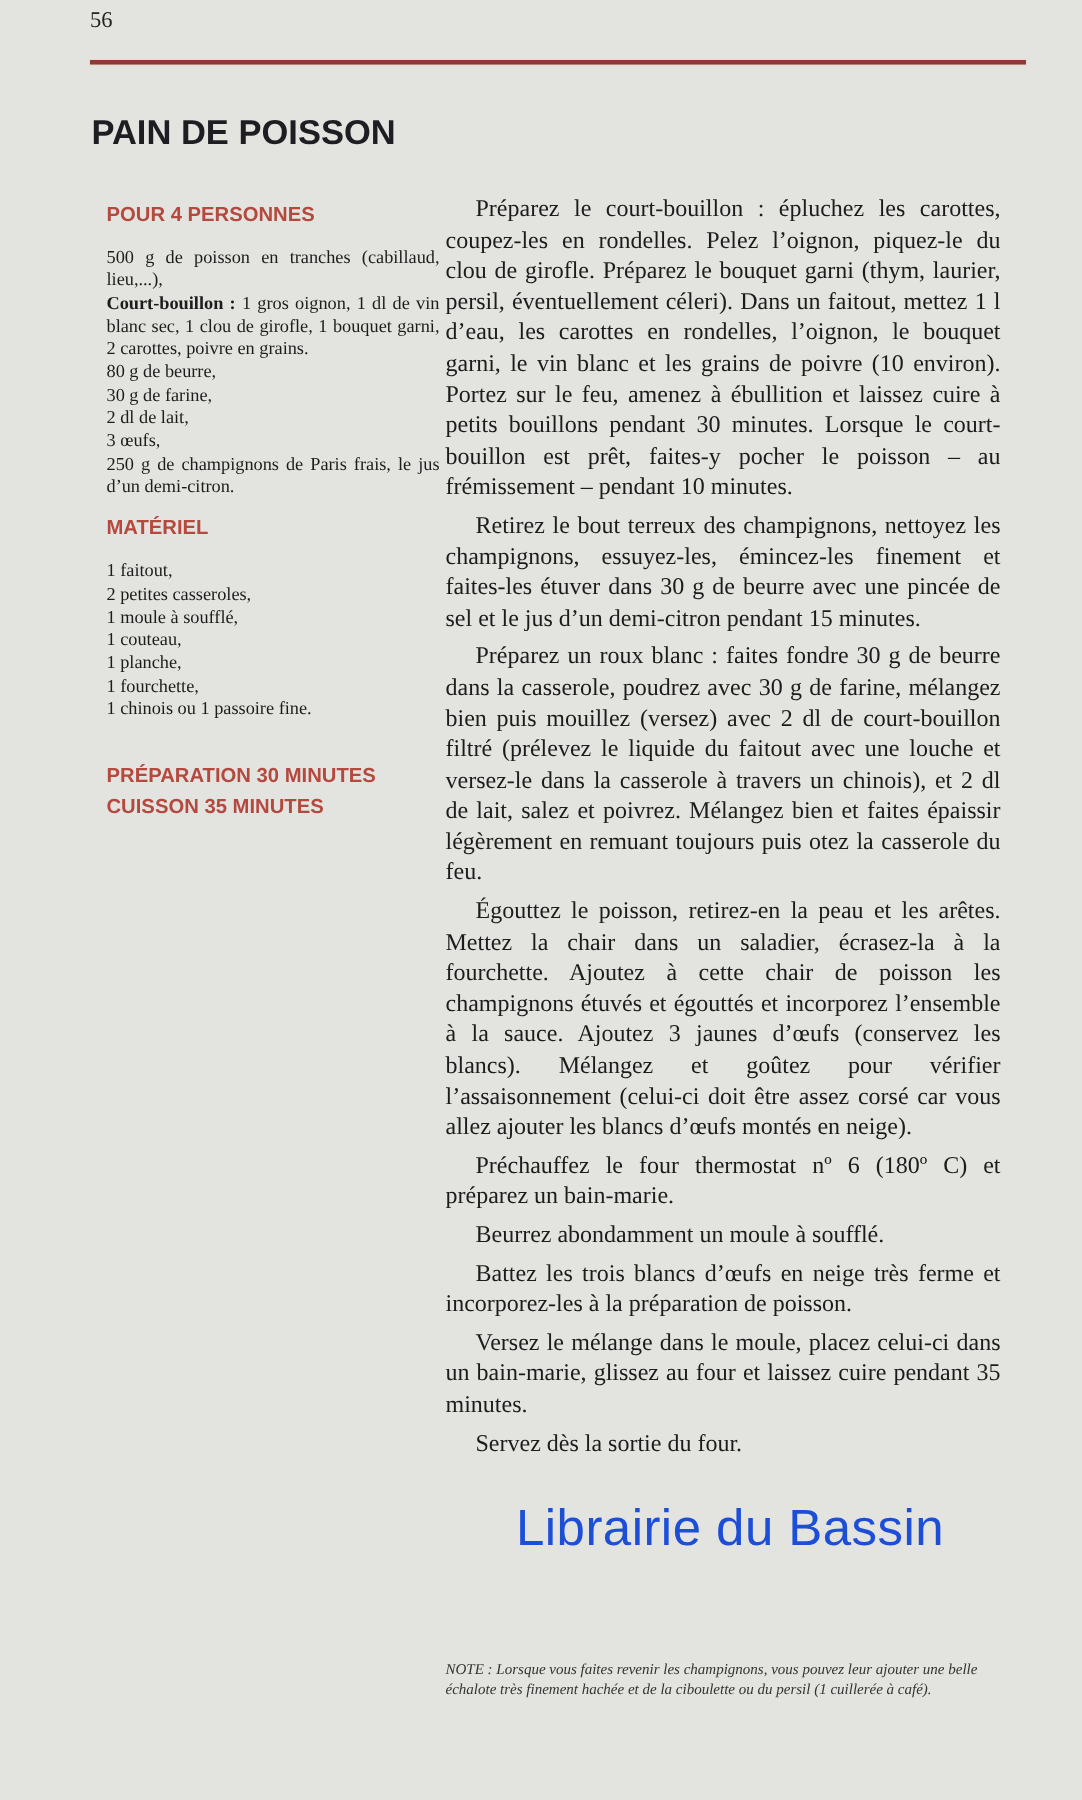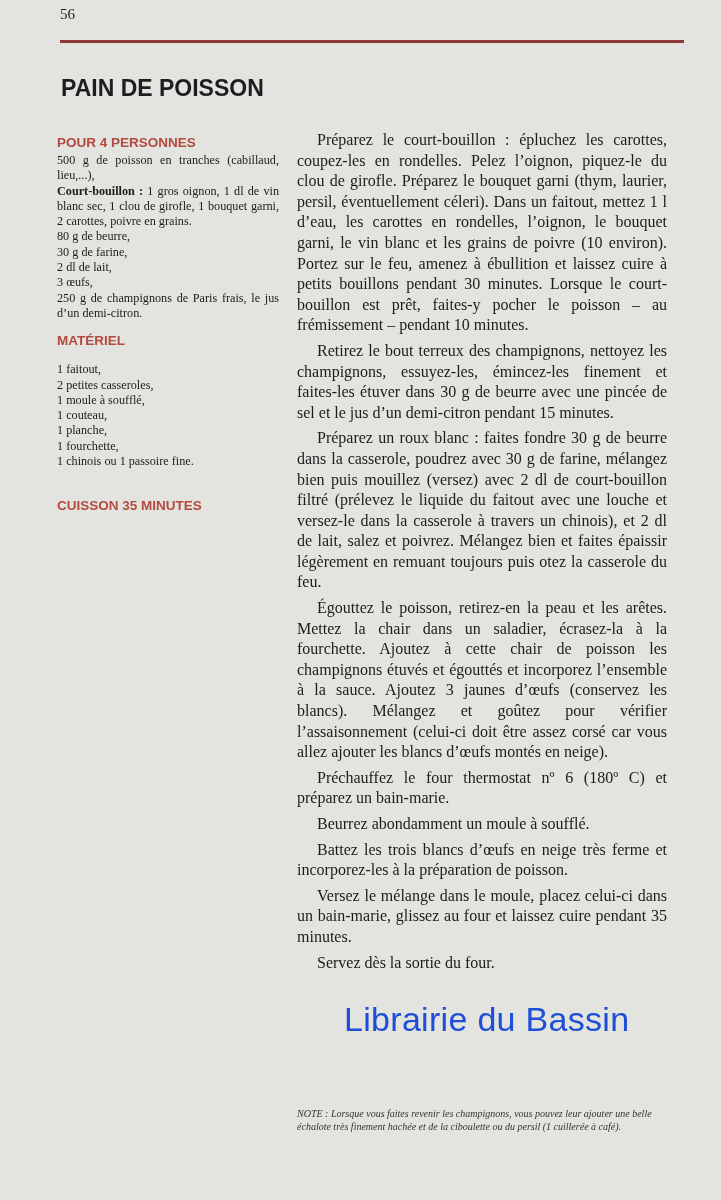--- a/index.html
+++ b/index.html
@@ -18,27 +18,27 @@
     position: absolute; left: 60px; top: 40px; width: 624px; height: 3px;
     background: #8e3a3a;
     box-shadow: 0 0 1px #e6b090;
   }
   .title {
     position: absolute; left: 61px; top: 75px;
     font-family: "Liberation Sans", sans-serif; font-weight: bold;
     font-size: 23px; color: #1e1e22; letter-spacing: 0px;
   }
   .left-col {
-    position: absolute; left: 57px; top: 132px; width: 222px;
+    position: absolute; left: 71px; top: 132px; width: 222px;
   }
   .sec-head {
     font-family: "Liberation Sans", sans-serif; font-weight: bold;
     color: #b4493f; font-size: 13.5px; line-height: 21px;
   }
-  .ing-list { font-size: 12.2px; line-height: 15.3px; text-align: justify; }
+  .ing-list { margin-top: 11px; font-size: 12.2px; line-height: 15.3px; text-align: justify; }
   .ing-list div { margin: 0; }
   .ing-list .b { font-weight: bold; }
   .mat-head { margin-top: 9px; }
   .mat-list { margin-top: 11px; font-size: 12.2px; line-height: 15.3px; }
   .timing { margin-top: 26px; }
   .right-col {
     position: absolute; left: 297px; top: 130px; width: 382px;
     font-size: 16px; line-height: 20.6px; text-align: justify;
   }
   .right-col p { margin: 0 12px 5px 0; text-indent: 20px; }
@@ -77,20 +77,21 @@
     <div>1 faitout,</div>
     <div>2 petites casseroles,</div>
     <div>1 moule à soufflé,</div>
     <div>1 couteau,</div>
     <div>1 planche,</div>
     <div>1 fourchette,</div>
     <div>1 chinois ou 1 passoire fine.</div>
   </div>
 
   <div class="timing">
+    <div class="sec-head">PRÉPARATION 30 MINUTES</div>
     <div class="sec-head">CUISSON  35 MINUTES</div>
   </div>
 </div>
 
 <div class="right-col">
   <p>Préparez le court-bouillon : épluchez les carottes, coupez-les en rondelles. Pelez l’oignon, piquez-le du clou de girofle. Préparez le bouquet garni (thym, laurier, persil, éventuellement céleri). Dans un faitout, mettez 1 l d’eau, les carottes en rondelles, l’oignon, le bouquet garni, le vin blanc et les grains de poivre (10 environ). Portez sur le feu, amenez à ébullition et laissez cuire à petits bouillons pendant 30 minutes. Lorsque le court-bouillon est prêt, faites-y pocher le poisson – au frémissement – pendant 10 minutes.</p>
   <p>Retirez le bout terreux des champignons, nettoyez les champignons, essuyez-les, émincez-les finement et faites-les étuver dans 30 g de beurre avec une pincée de sel et le jus d’un demi-citron pendant 15 minutes.</p>
   <p>Préparez un roux blanc : faites fondre 30 g de beurre dans la casserole, poudrez avec 30 g de farine, mélangez bien puis mouillez (versez) avec 2 dl de court-bouillon filtré (prélevez le liquide du faitout avec une louche et versez-le dans la casserole à travers un chinois), et 2 dl de lait, salez et poivrez. Mélangez bien et faites épaissir légèrement en remuant toujours puis otez la casserole du feu.</p>
   <p>Égouttez le poisson, retirez-en la peau et les arêtes. Mettez la chair dans un saladier, écrasez-la à la fourchette. Ajoutez à cette chair de poisson les champignons étuvés et égouttés et incorporez l’ensemble à la sauce. Ajoutez 3 jaunes d’œufs (conservez les blancs). Mélangez et goûtez pour vérifier l’assaisonnement (celui-ci doit être assez corsé car vous allez ajouter les blancs d’œufs montés en neige).</p>
   <p>Préchauffez le four thermostat nº 6 (180º C) et préparez un bain-marie.</p>

